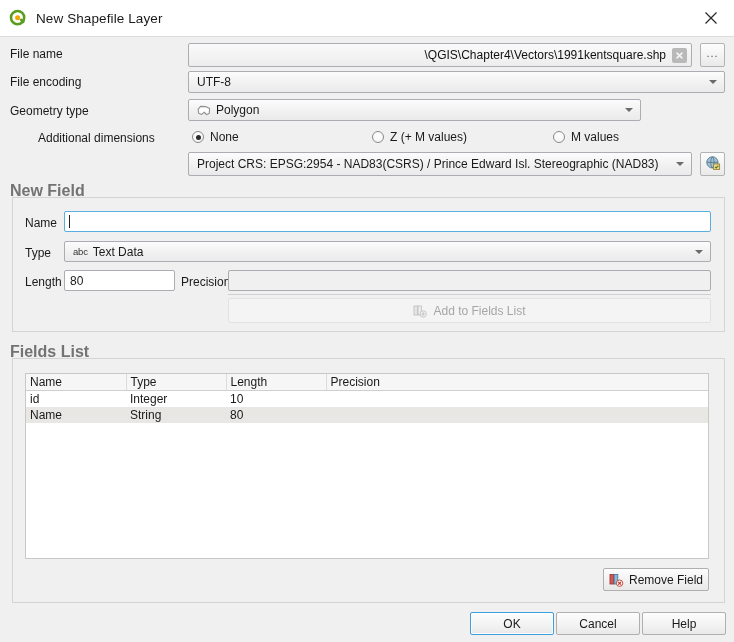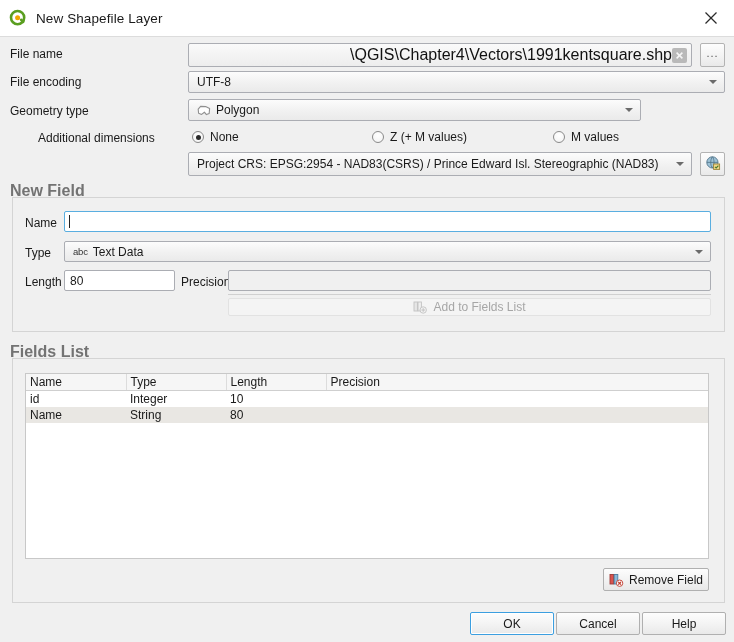--- a/index.html
+++ b/index.html
@@ -78,22 +78,22 @@
     position: absolute; left: 188px; top: 43px;
     width: 504px; height: 24px;
     box-sizing: border-box;
     border: 1px solid #abadb3;
     border-radius: 2px;
     background: linear-gradient(to bottom,#fafafa 0%,#f2f2f2 60%,#ededed 100%);
     display: flex; align-items: center; justify-content: flex-end;
     padding-right: 4px;
   }
   #filename-value {
-    font-size: 16px; color: #111;
-    white-space: nowrap;
+    font-size: 12px; color: #111;
+    margin-right: 6px; white-space: nowrap;
   }
   #filename-clear {
     width: 15px; height: 15px; flex: none;
     border-radius: 2px;
     background: #b9b9b9;
     display: flex; align-items: center; justify-content: center;
     color: #f3f3f3; font-size: 11px; line-height: 1;
   }
   #browse-btn {
     position: absolute; left: 700px; top: 43px;
@@ -173,21 +173,21 @@
   #nf-length-input {
     position: absolute; left: 64px; top: 270px;
     width: 111px; height: 21px;
   }
   #nf-precision-input {
     position: absolute; left: 228px; top: 270px;
     width: 483px; height: 21px;
   }
   #add-field-btn {
     position: absolute; left: 228px; top: 298px;
-    width: 483px; height: 18px;
+    width: 483px; height: 25px;
     box-sizing: border-box;
     border: 1px solid #e2e2e2; border-radius: 2px;
     background: #f4f4f4;
     display: flex; align-items: center; justify-content: center;
     color: #a6a6a6; font-size: 12px;
   }
   #add-field-sep {
     position: absolute; left: 228px; top: 294px;
     width: 483px; height: 1px; background: #d0d0d0;
   }

